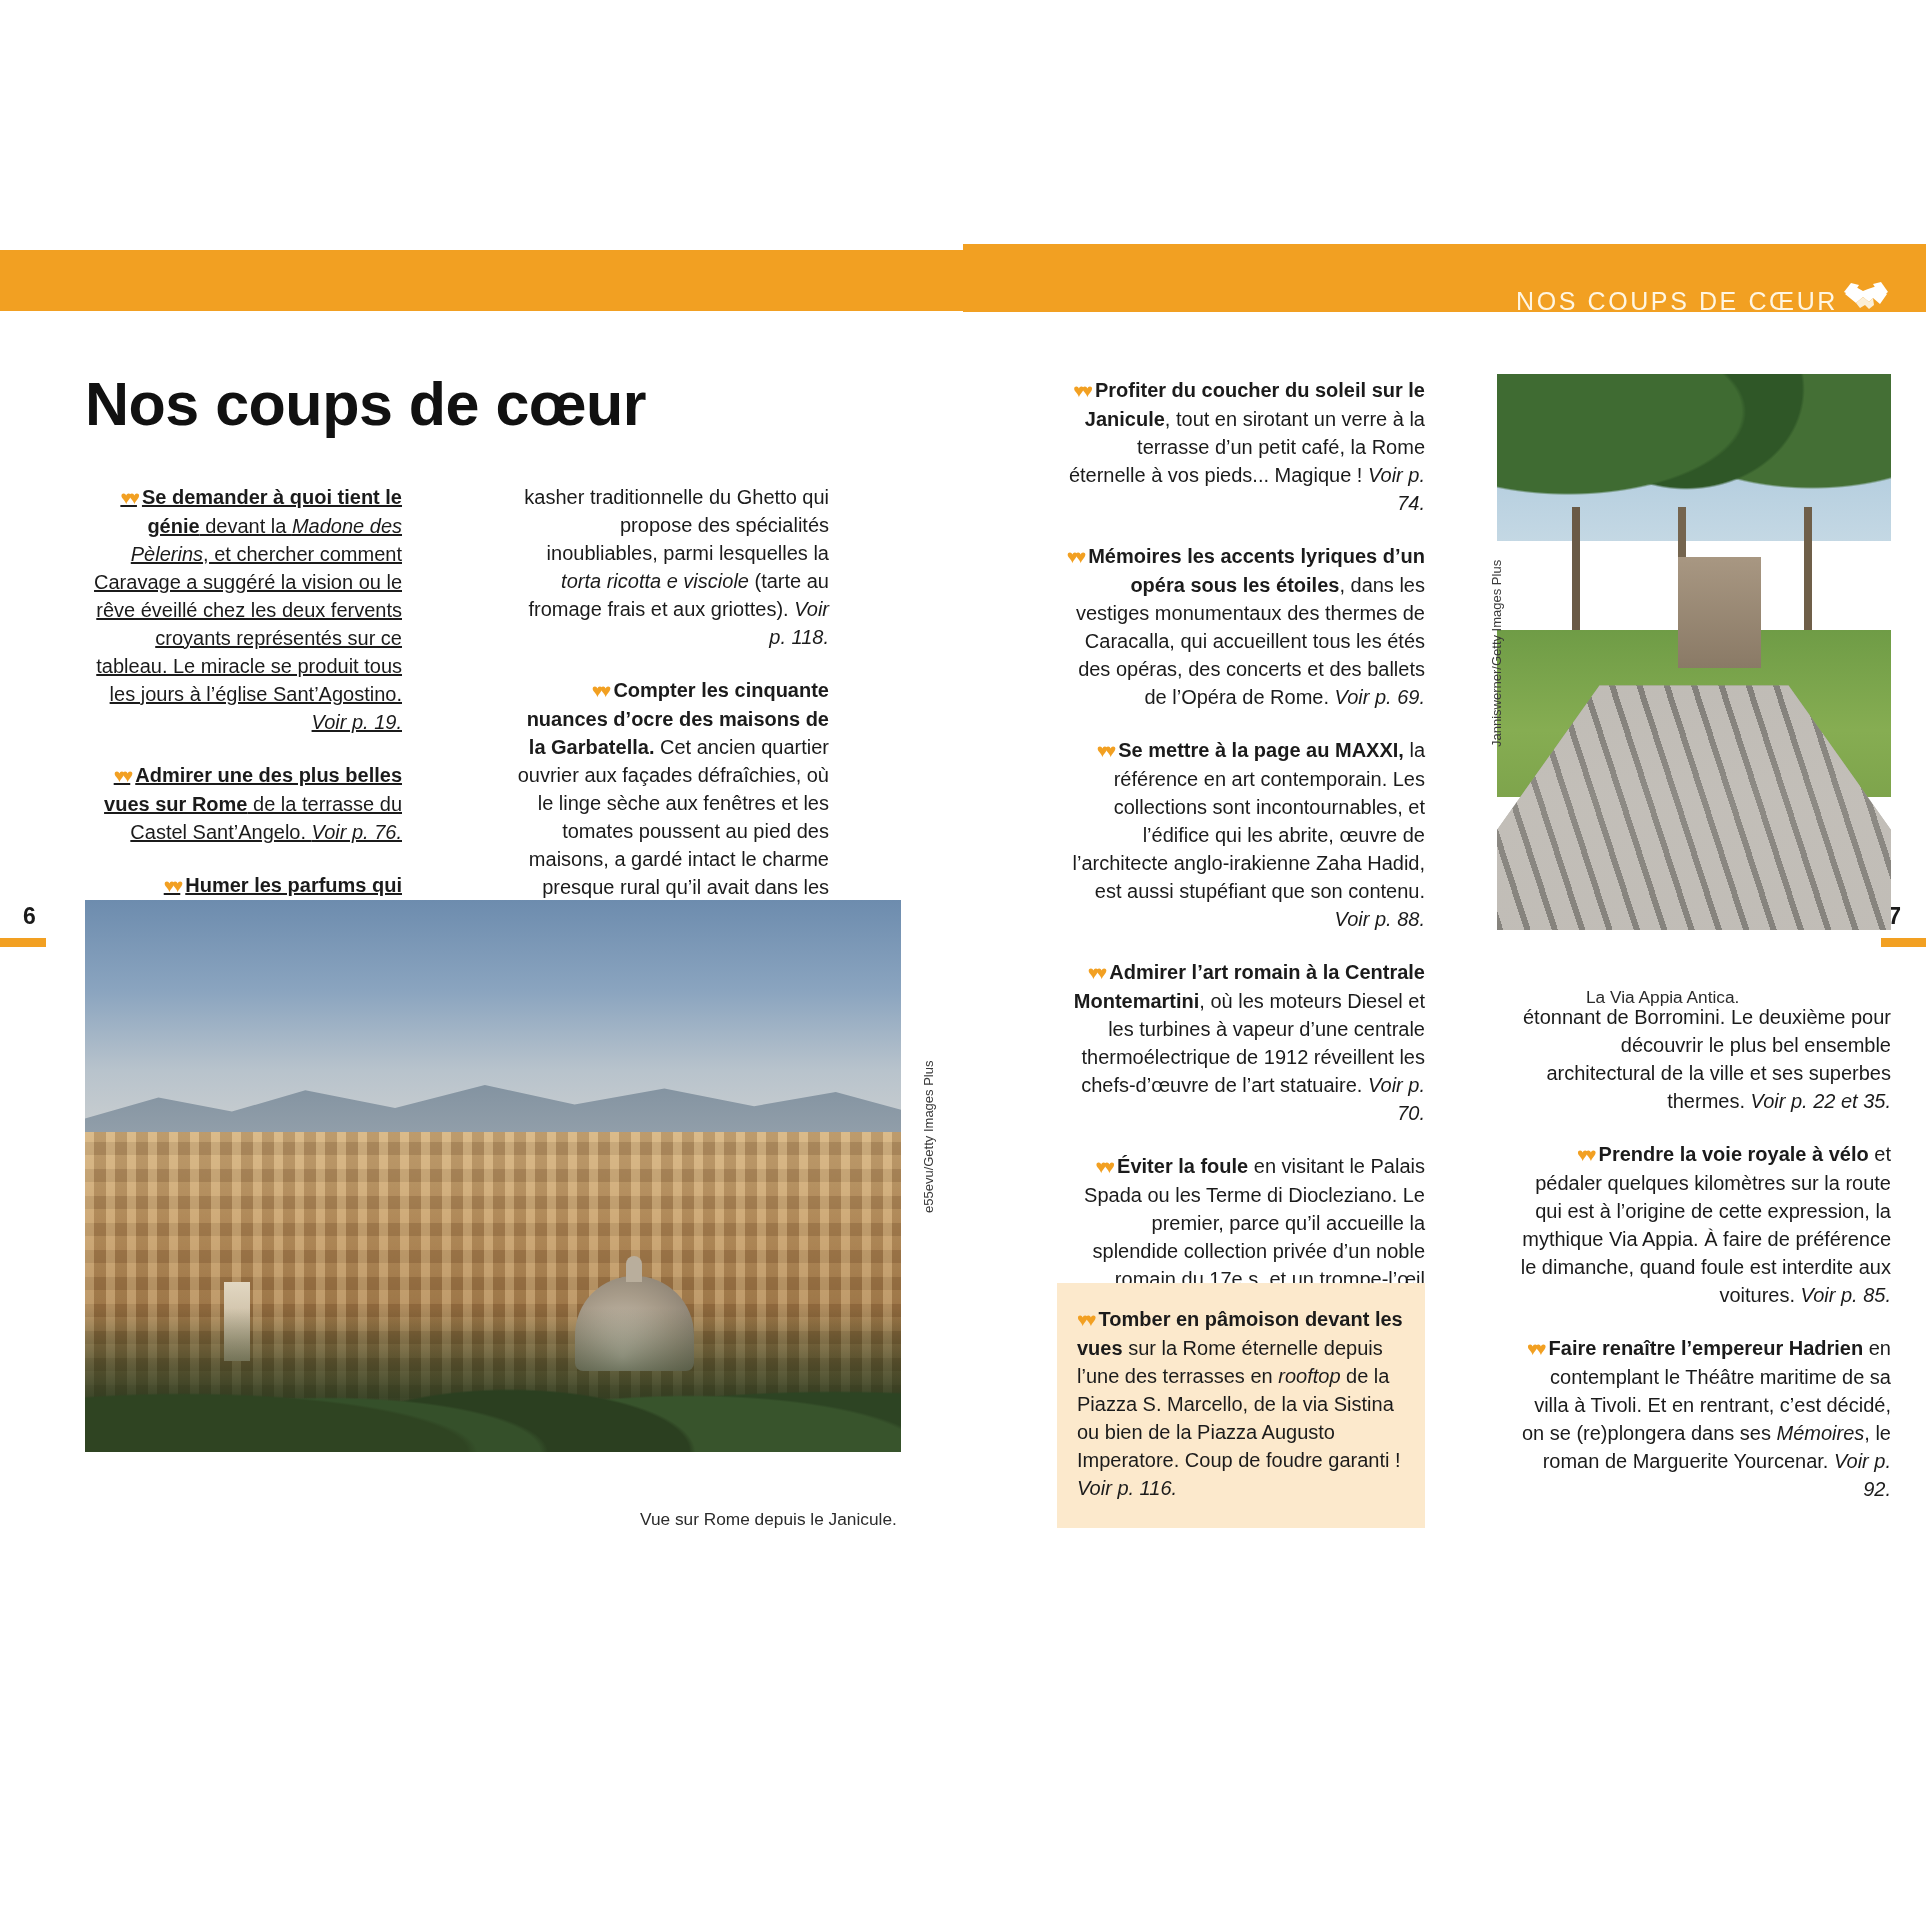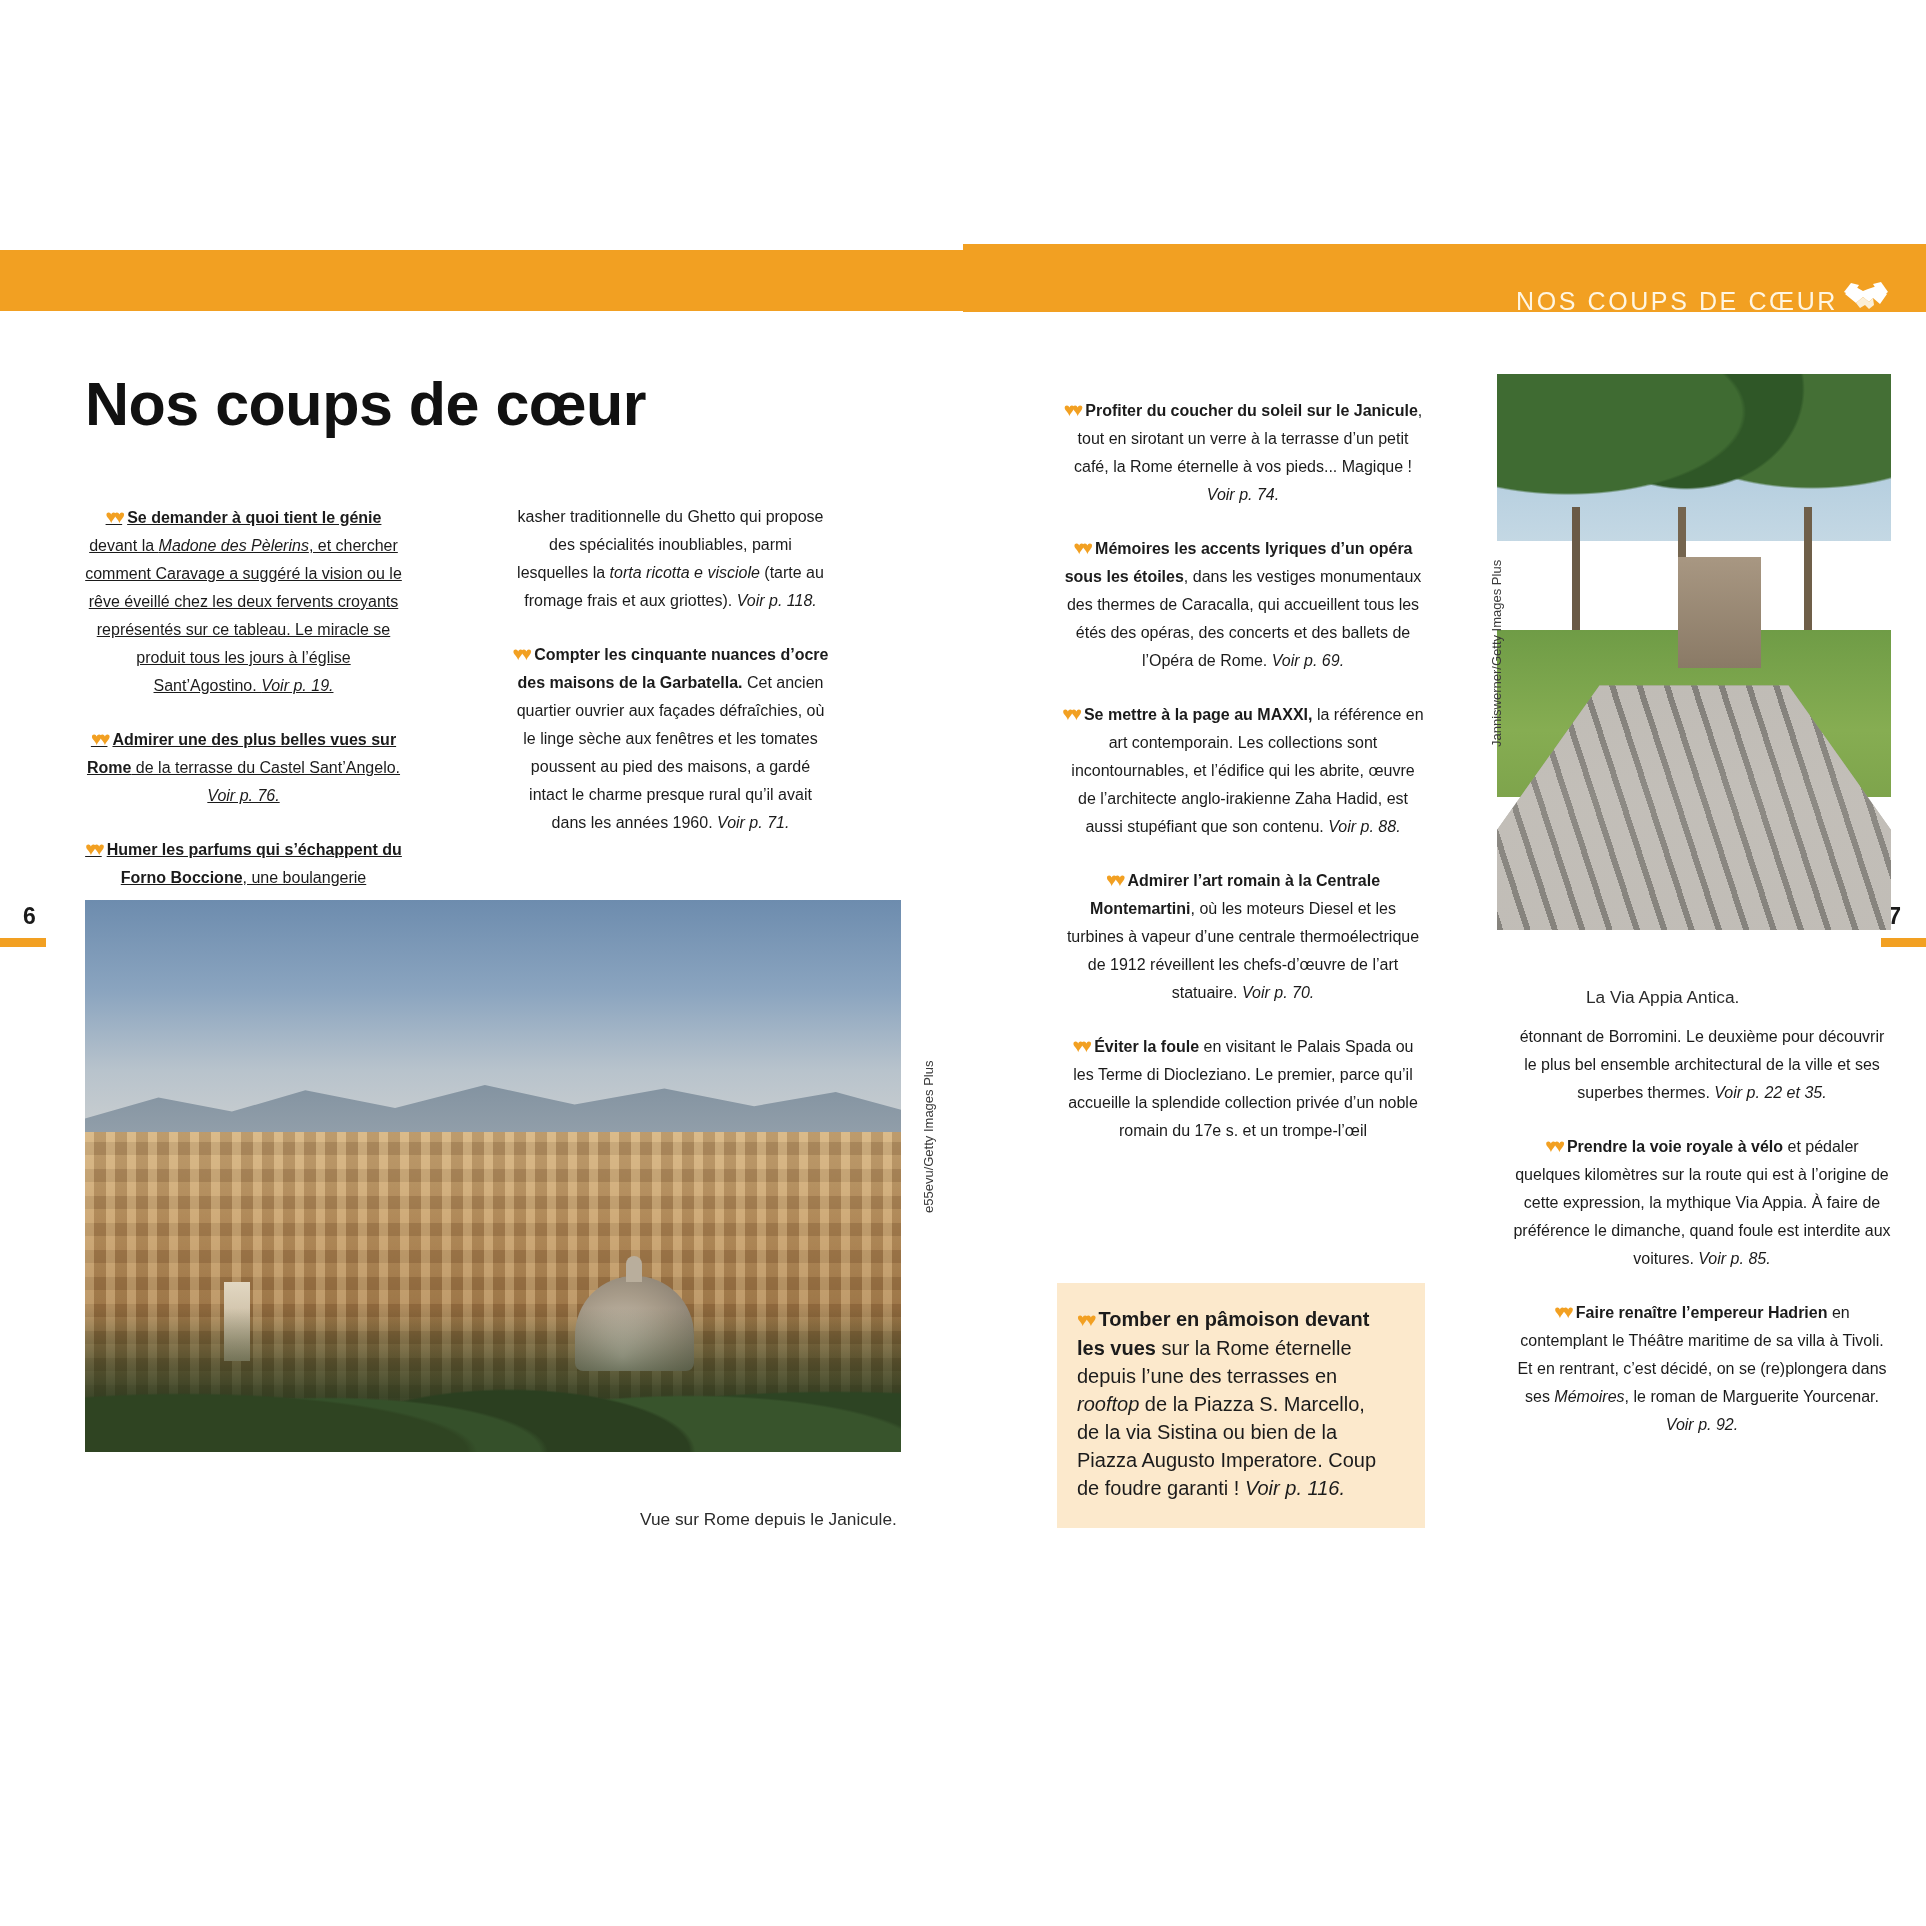--- a/index.html
+++ b/index.html
@@ -69,25 +69,24 @@
     font-size: 61px;
     font-weight: 700;
     letter-spacing: -0.5px;
     color: #111111;
     white-space: nowrap;
   }
 
   
   .col {
     position: absolute;
-    font-size: 16px;
+    font-size: 20px;
     line-height: 28px;
     color: #1b1b1b;
-    text-align: center;
-    margin-top: 20px;
+    text-align: right;
   }
   .col-l1 { left: 85px;   top: 483px; width: 317px; text-decoration: underline; }
   .col-l2 { left: 512px;  top: 483px; width: 317px; }
   .col-r1 { left: 1061px; top: 376px; width: 364px; }
   .col-r2 { left: 1513px; top: 1003px; width: 378px; }
 
   .entry { margin-bottom: 25px; }
   .entry:last-child { margin-bottom: 0; }
   .entry b { font-weight: 700; }
   .entry i { font-style: italic; }
@@ -98,21 +97,21 @@
     margin-right: 5px;
     letter-spacing: -3px;
   }
   .heart::after { content: "\2665\2665"; }
 
   
   .highlight-box {
     position: absolute;
     left: 1057px; top: 1283px;
     width: 368px;
-    padding: 22px 36px 26px 20px;
+    padding: 22px 8px 26px 20px;
     background: #FCE9CC;
     font-size: 20px;
     line-height: 28px;
     color: #1b1b1b;
   }
 
   
   .photo {
     position: absolute;
     overflow: hidden;

